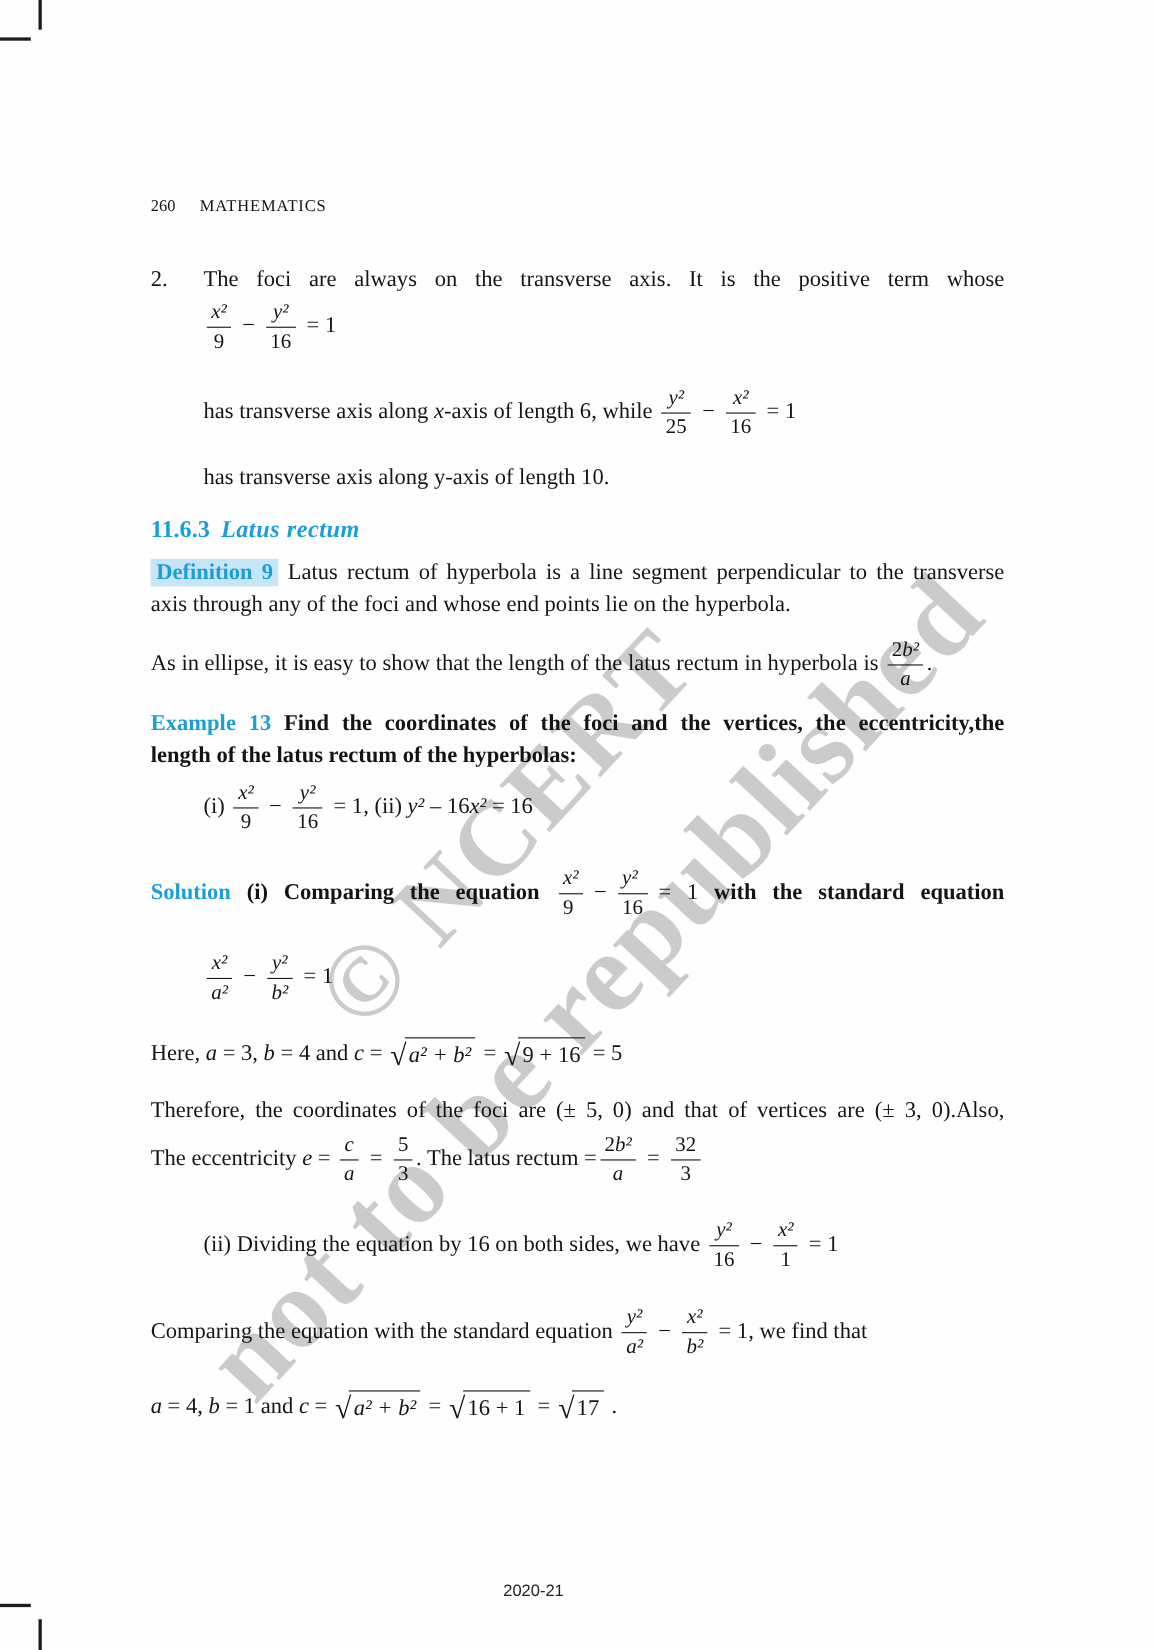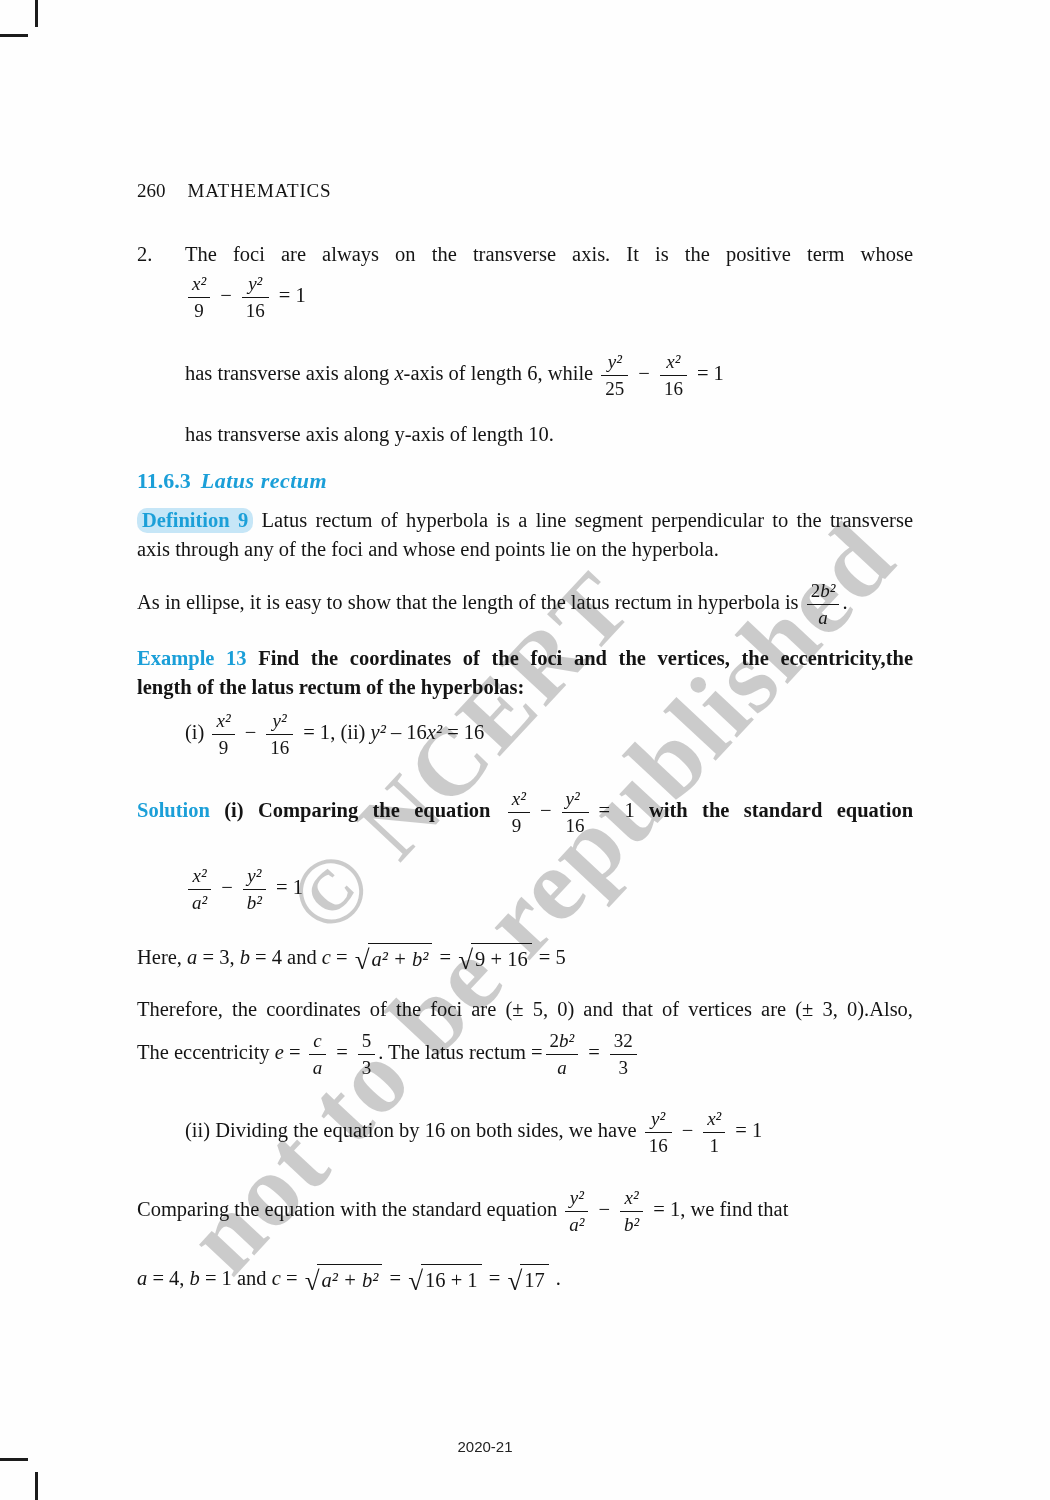--- a/index.html
+++ b/index.html
@@ -31,39 +31,39 @@
     font-family: "Liberation Serif", serif;
     font-weight: bold;
     white-space: nowrap;
     pointer-events: none;
   }
   .wm1 { font-size: 95px; left: 460px; top: 752px; transform: translate(-50%,-50%) rotate(-47deg); letter-spacing: 4px; }
   .wm2 { font-size: 104px; left: 540px; top: 897px; transform: translate(-50%,-50%) rotate(-47deg); letter-spacing: 2px; }
   
   .runhead {
     position: absolute; left: 137px; top: 180px;
-    font-size: 19px; letter-spacing: 0.8px;
+    font-size: 15px; letter-spacing: 0.8px;
   }
   .runhead .pgnum { display: inline-block; margin-right: 22px; letter-spacing: 0; }
   .footer {
     position: absolute; left: 0; top: 1438px; width: 970px;
     text-align: center;
     font-family: "Liberation Sans", sans-serif;
     font-size: 15px; color: #222;
   }
   
   .block {
     position: absolute; left: 137px; width: 776px;
     font-size: 20.5px; line-height: 29px;
   }
   .nowrap { white-space: nowrap; }
   .just { text-align: justify; text-align-last: justify; }
   .indent { padding-left: 48px; }
   .bold { font-weight: bold; }
-  .blue { color: var(--blue); border-radius: 10px; }
+  .blue { color: var(--blue); }
   .it { font-style: italic; }
   .hl { background: var(--hl); padding: 1px 5px 2px; }
   .marker { display: inline-block; width: 48px; }
   .heading { font-size: 22px; font-weight: bold; color: var(--blue); }
   .heading .h-title { font-style: italic; margin-left: 10px; letter-spacing: 0.5px; }
   
   .frac {
     display: inline-block; vertical-align: middle;
     text-align: center; font-size: 19px; line-height: 1.25;
     margin: 0 3px; font-weight: normal;

